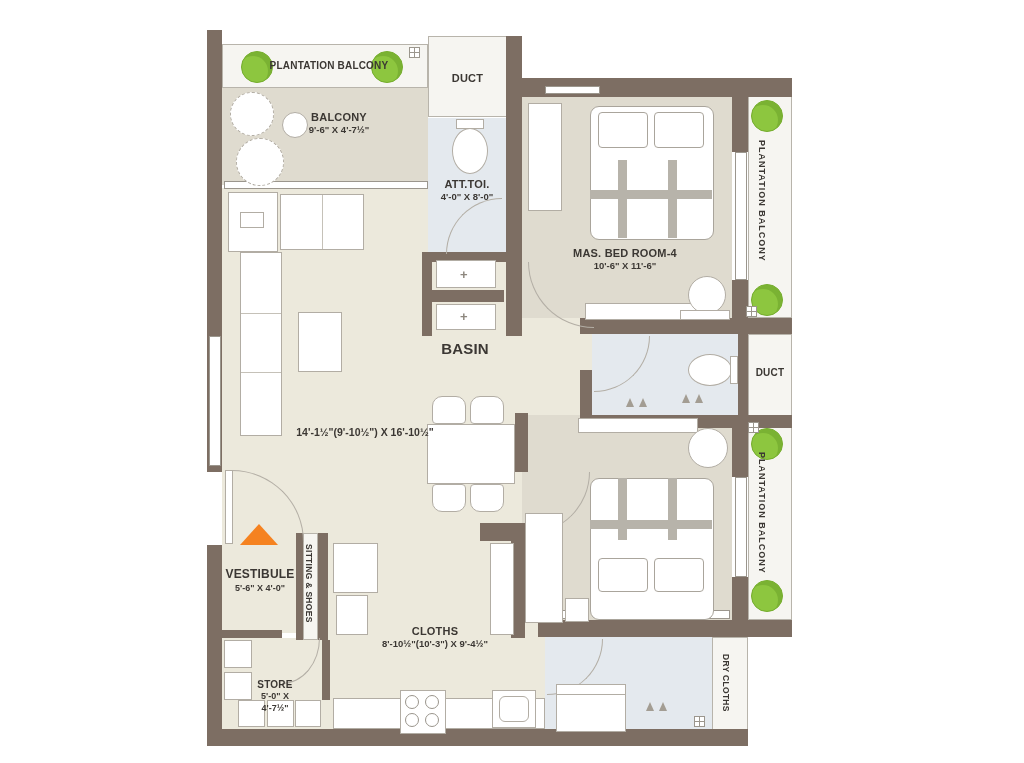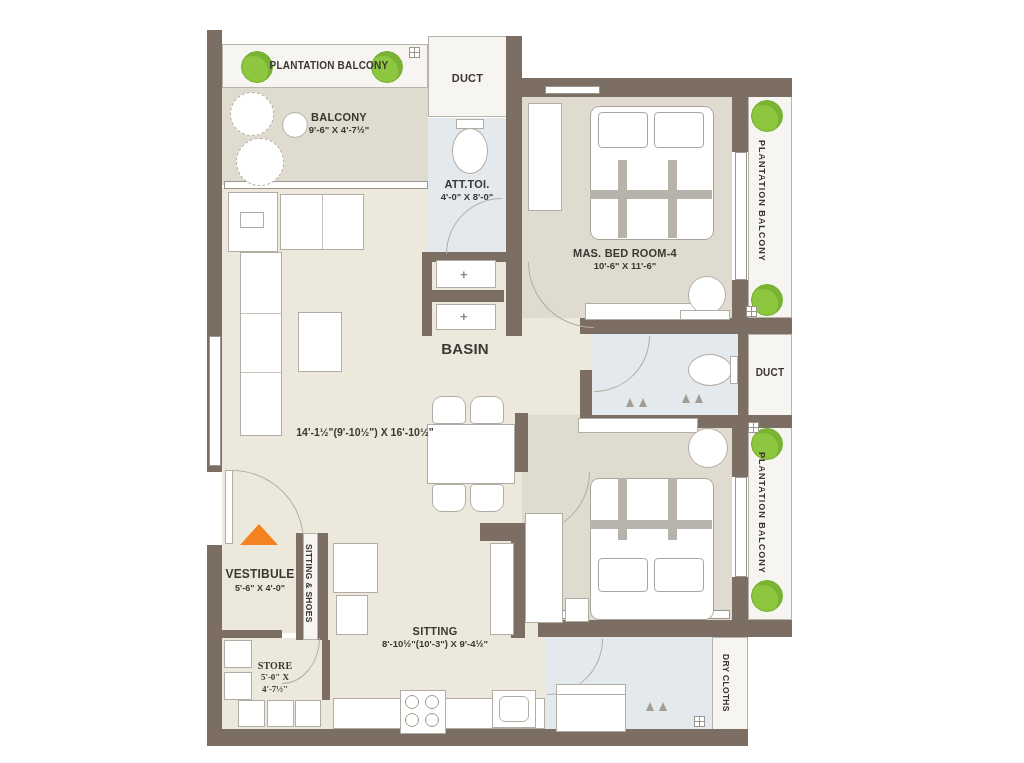--- a/index.html
+++ b/index.html
@@ -240,24 +240,24 @@
   </div>
   <div class="lbl" style="left:245px;top:426px;width:240px;">
     <span class="dm" style="font-size:10.5px;">14'-1½"(9'-10½") X 16'-10½"</span>
   </div>
   <div class="vlbl" style="left:757px;top:452px;">PLANTATION BALCONY</div>
   <div class="lbl" style="left:222px;top:567px;width:76px;">
     <span class="nm" style="font-size:12px;">VESTIBULE</span>
     <span class="dm" style="font-size:9px;">5'-6" X 4'-0"</span>
   </div>
   <div class="vlbl" style="left:304px;top:544px;font-size:8.5px;letter-spacing:.3px;">SITTING &amp; SHOES</div>
-  <div class="lbl" style="left:240px;top:659px;width:70px;font-family:Liberation Serif, serif;">
+  <div class="lbl" style="left:240px;top:678px;width:70px;">
     <span class="nm" style="font-size:10px;">STORE</span>
     <span class="dm" style="font-size:9px;">5'-0" X</span>
     <span class="dm" style="font-size:9px;">4'-7½"</span>
   </div>
   <div class="lbl" style="left:330px;top:624px;width:210px;">
-    <span class="nm">SITTING</span>
+    <span class="nm">CLOTHS</span>
     <span class="dm">8'-10½"(10'-3") X 9'-4½"</span>
   </div>
   <div class="vlbl" style="left:721px;top:654px;font-size:8.5px;letter-spacing:.3px;">DRY CLOTHS</div>
 
 </div>
 
 </body></html>

